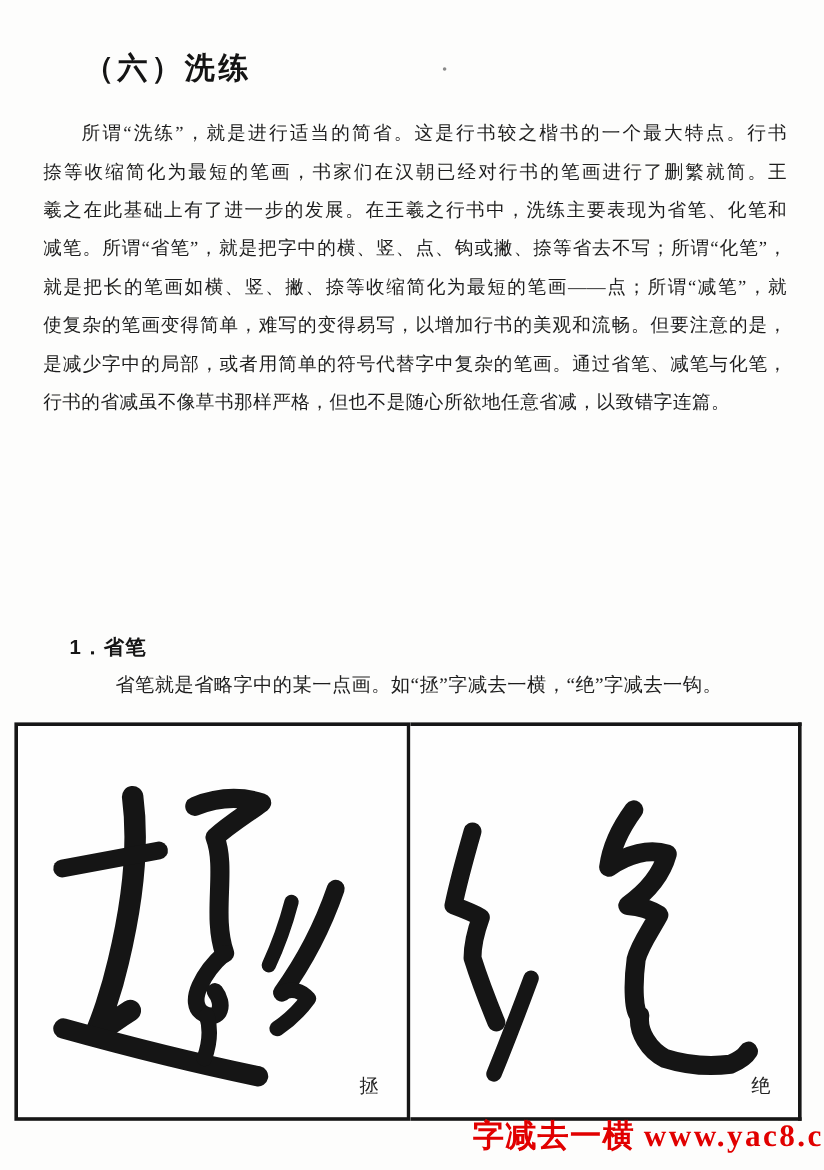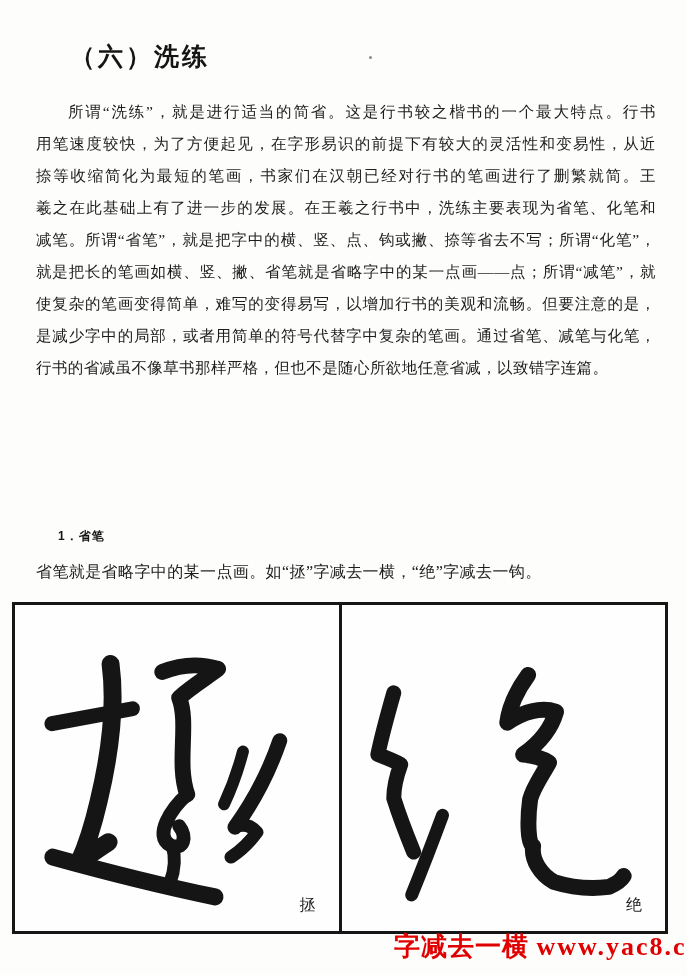--- a/index.html
+++ b/index.html
@@ -19,25 +19,25 @@
   }
   .para .pline{
     line-height:32px;height:32px;overflow:hidden;
     text-align:justify;text-align-last:justify;letter-spacing:.4px;
   }
   .para .pline.first{padding-left:32px;}
   .para .pline.last{text-align-last:left;}
   .section-title{
     position:absolute;left:58px;top:528px;
     font-family:"Liberation Sans","DejaVu Sans",sans-serif;
-    font-size:12px;font-weight:bold;letter-spacing:1px;color:#161616;
+    font-size:17px;font-weight:bold;letter-spacing:1px;color:#161616;
   }
   .section-desc{
     position:absolute;left:36px;top:559px;width:626px;
-    font-size:16px;line-height:26px;letter-spacing:.4px;color:#1d1d1d;
+    font-size:16px;line-height:26px;letter-spacing:.4px;color:#1d1d1d;text-align:center;
   }
   .figure{
     position:absolute;left:12px;top:602px;width:656px;height:332px;
     display:flex;
   }
   .panel{
     position:relative;background:#fefefe;box-sizing:border-box;
     border:3px solid #161616;flex:1;
   }
   .panel + .panel{border-left:none;}
@@ -56,25 +56,24 @@
   .stroke{fill:none;stroke:#151515;stroke-linecap:round;stroke-linejoin:round;}
 </style>
 </head>
 <body>
 
 <div class="page-heading">（六）洗练</div>
 <div class="speck"></div>
 
 <div class="para">
   <div class="pline first">所谓“洗练”，就是进行适当的简省。这是行书较之楷书的一个最大特点。行书</div>
-  <div class="pline">用笔速度较快，为了方便起见，在字形易识的前提下有较大的灵活性和变易性，从近</div>
   <div class="pline">捺等收缩简化为最短的笔画，书家们在汉朝已经对行书的笔画进行了删繁就简。王</div>
   <div class="pline">羲之在此基础上有了进一步的发展。在王羲之行书中，洗练主要表现为省笔、化笔和</div>
   <div class="pline">减笔。所谓“省笔”，就是把字中的横、竖、点、钩或撇、捺等省去不写；所谓“化笔”，</div>
-  <div class="pline">就是把长的笔画如横、竖、撇、省笔就是省略字中的某一点画——点；所谓“减笔”，就</div>
+  <div class="pline">就是把长的笔画如横、竖、撇、捺等收缩简化为最短的笔画——点；所谓“减笔”，就</div>
   <div class="pline">使复杂的笔画变得简单，难写的变得易写，以增加行书的美观和流畅。但要注意的是，</div>
   <div class="pline">是减少字中的局部，或者用简单的符号代替字中复杂的笔画。通过省笔、减笔与化笔，</div>
   <div class="pline last">行书的省减虽不像草书那样严格，但也不是随心所欲地任意省减，以致错字连篇。</div>
 </div>
 
 <div class="section-title">1．省笔</div>
 <div class="section-desc">省笔就是省略字中的某一点画。如“拯”字减去一横，“绝”字减去一钩。</div>
 
 <div class="figure">
 

